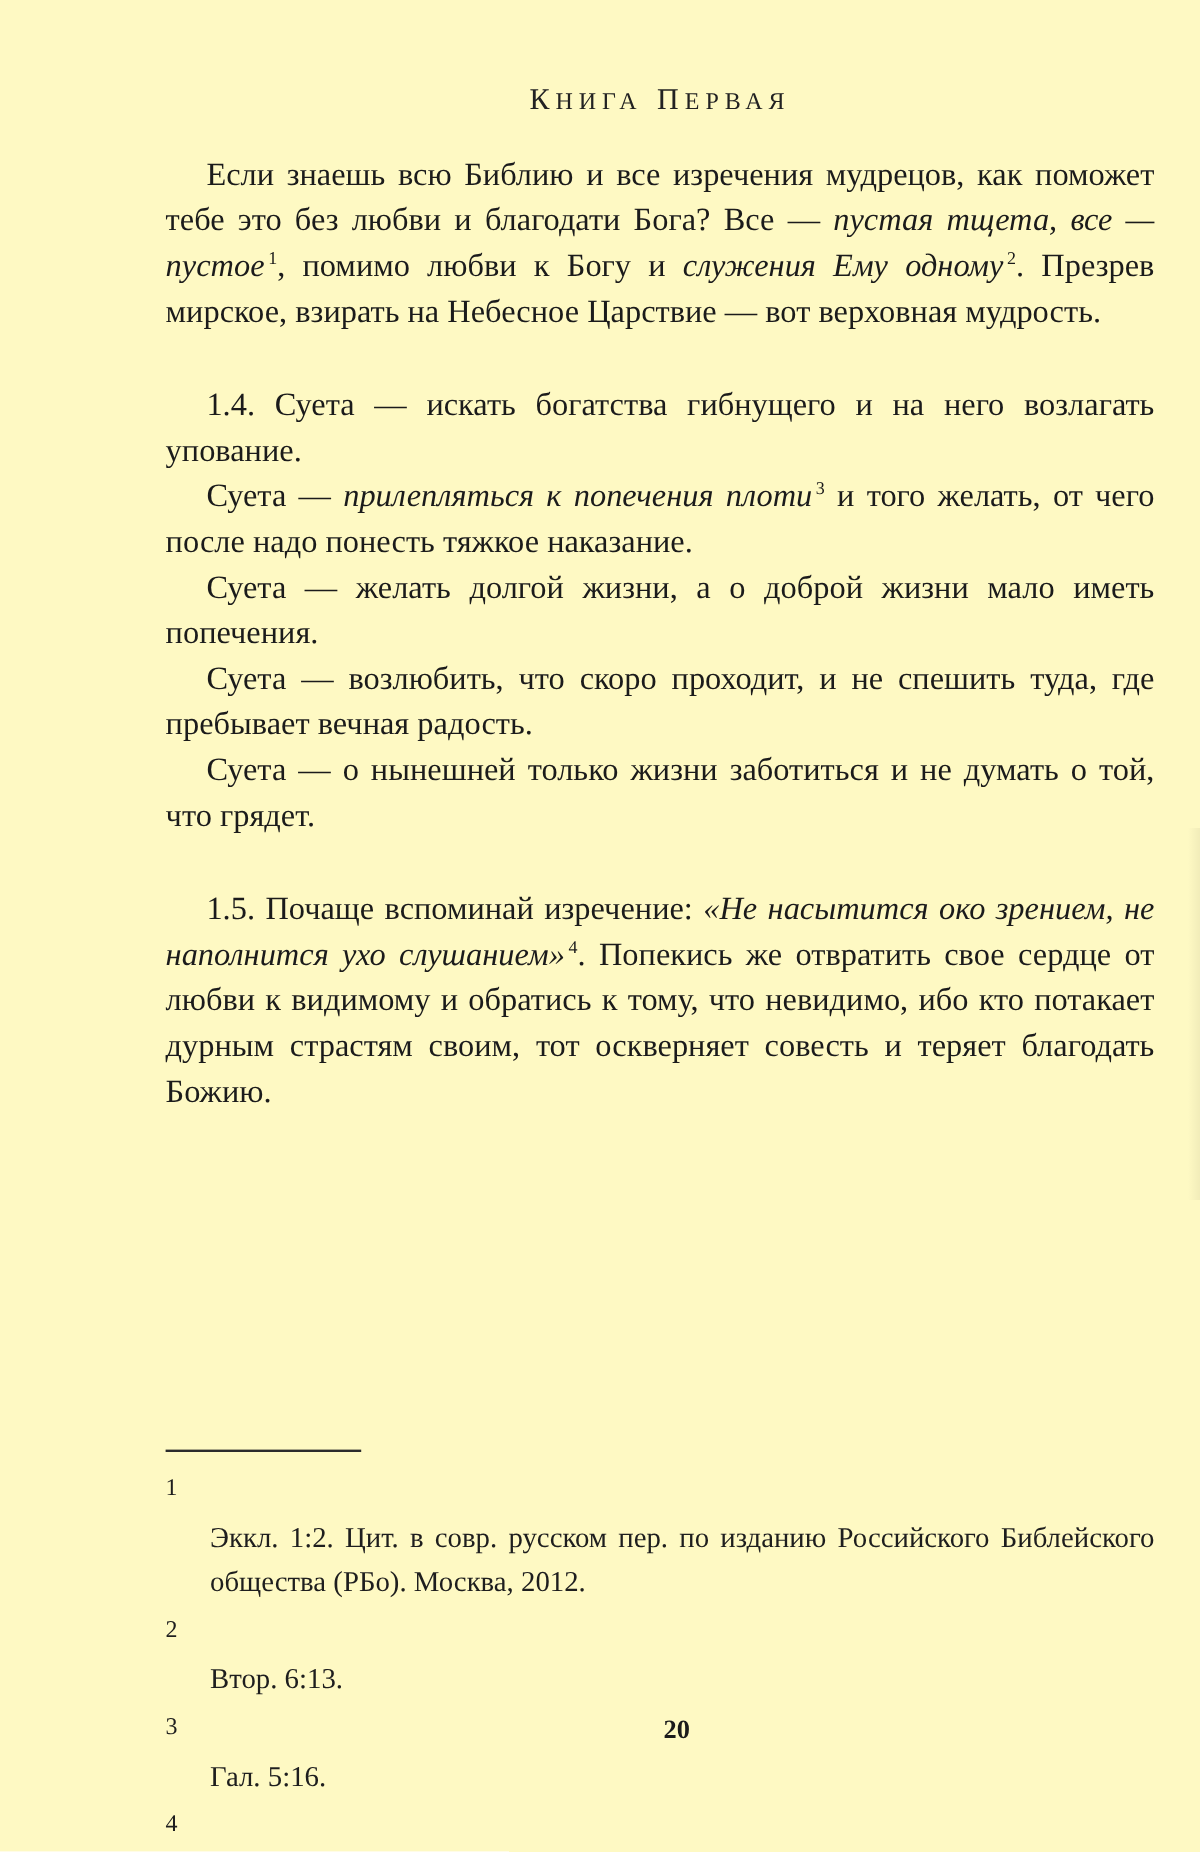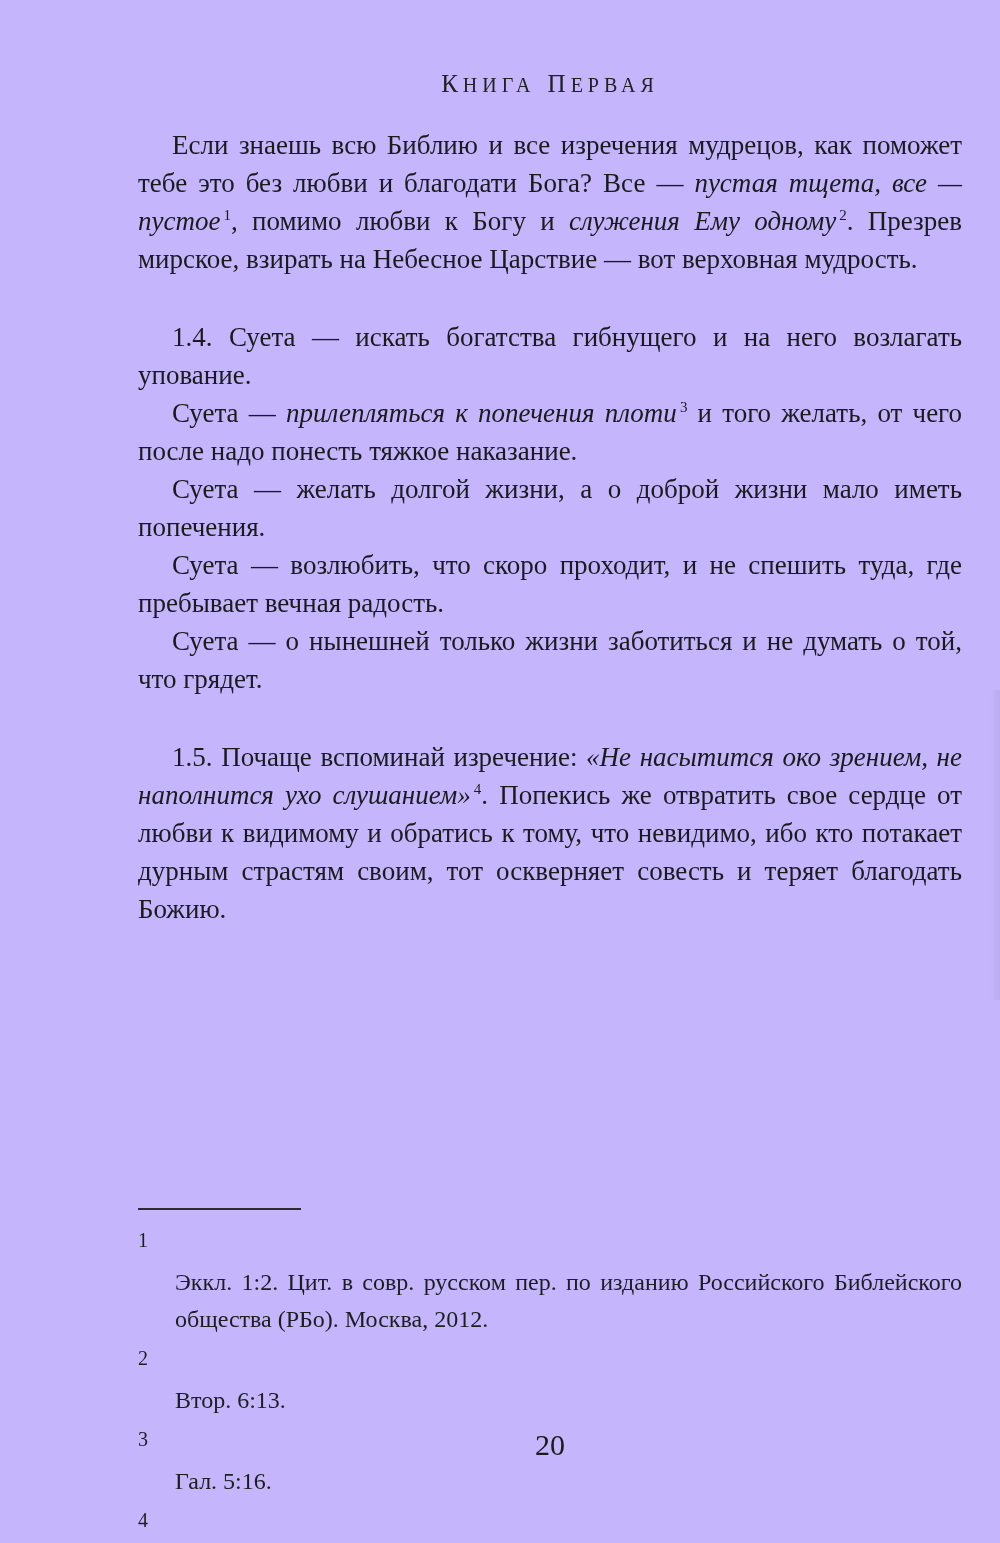--- a/index.html
+++ b/index.html
@@ -11,21 +11,21 @@
     width: 1000px;
     height: 1543px;
     position: relative;
     overflow: hidden;
     font-family: "Liberation Serif", serif;
     color: #1b1b1b;
   }
   .page {
     position: absolute;
     inset: 0;
-    background: #c4b5fd;
+    background: #fef9c3;
   }
   
   .chapter-header {
     position: absolute;
     top: 70px;
     left: 138px;
     width: 824px;
     text-align: center;
     font-size: 20px;
     letter-spacing: 5px;
@@ -95,24 +95,25 @@
   }
   .fn-text {
     flex: 1;
     text-align: justify;
     margin-top: 44px;
   }
   
   .page-number {
     position: absolute;
     top: 1428px;
-    left: 138px;
+    left: 152px;
     width: 824px;
     text-align: center;
-    font-size: 30px;
+    font-size: 22px;
+    font-weight: bold;
   }
   
   .scan-edge {
     position: absolute;
     right: 0;
     top: 690px;
     width: 10px;
     height: 310px;
     background: linear-gradient(to right, rgba(0,0,0,0), rgba(0,0,0,0.05));
   }

